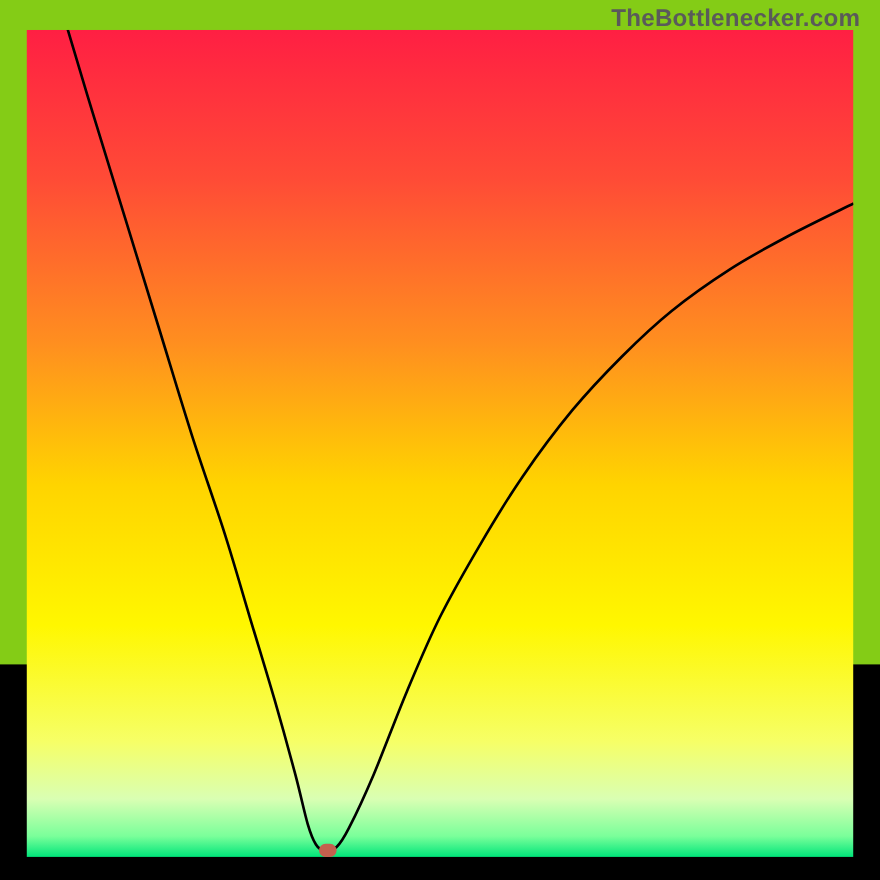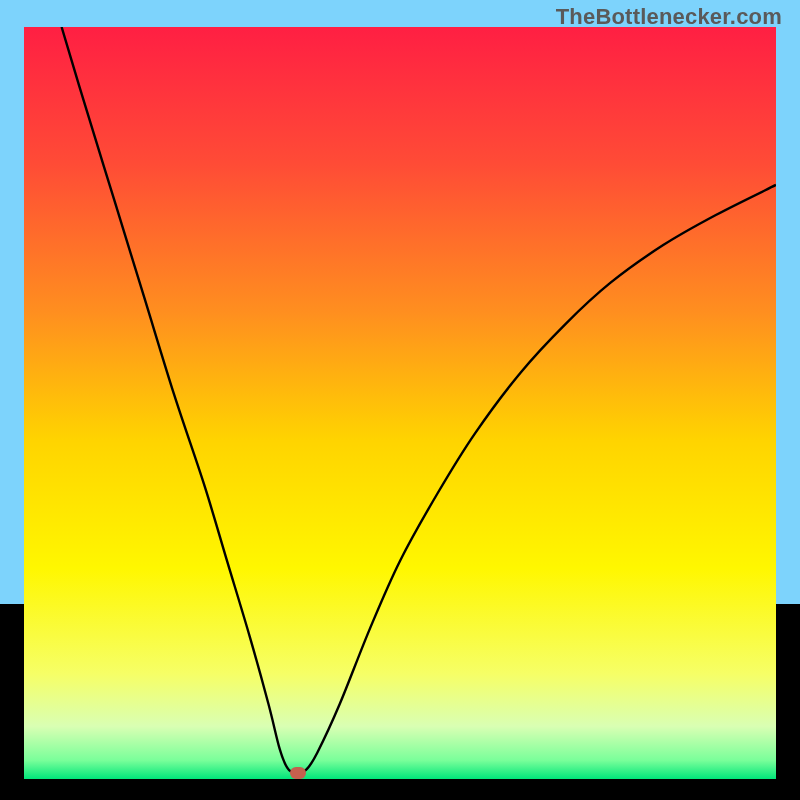--- a/index.html
+++ b/index.html
@@ -1,21 +1,21 @@
 <!DOCTYPE html>
 <html><head>
 <meta charset="utf-8">
 <style>
   * { margin: 0; padding: 0; box-sizing: border-box; }
   html, body { width: 800px; height: 800px; overflow: hidden; background: #000; }
   .frame {
     position: relative;
     width: 800px;
     height: 604px;
-    background: #7dd3fc;
+    background: #84cc16;
   }
   .watermark {
     position: absolute;
     top: 4px;
     right: 18px;
     font-family: Arial, Helvetica, sans-serif;
     font-size: 22px;
     font-weight: 600;
     color: #5a5a5a;
     letter-spacing: 0.2px;

